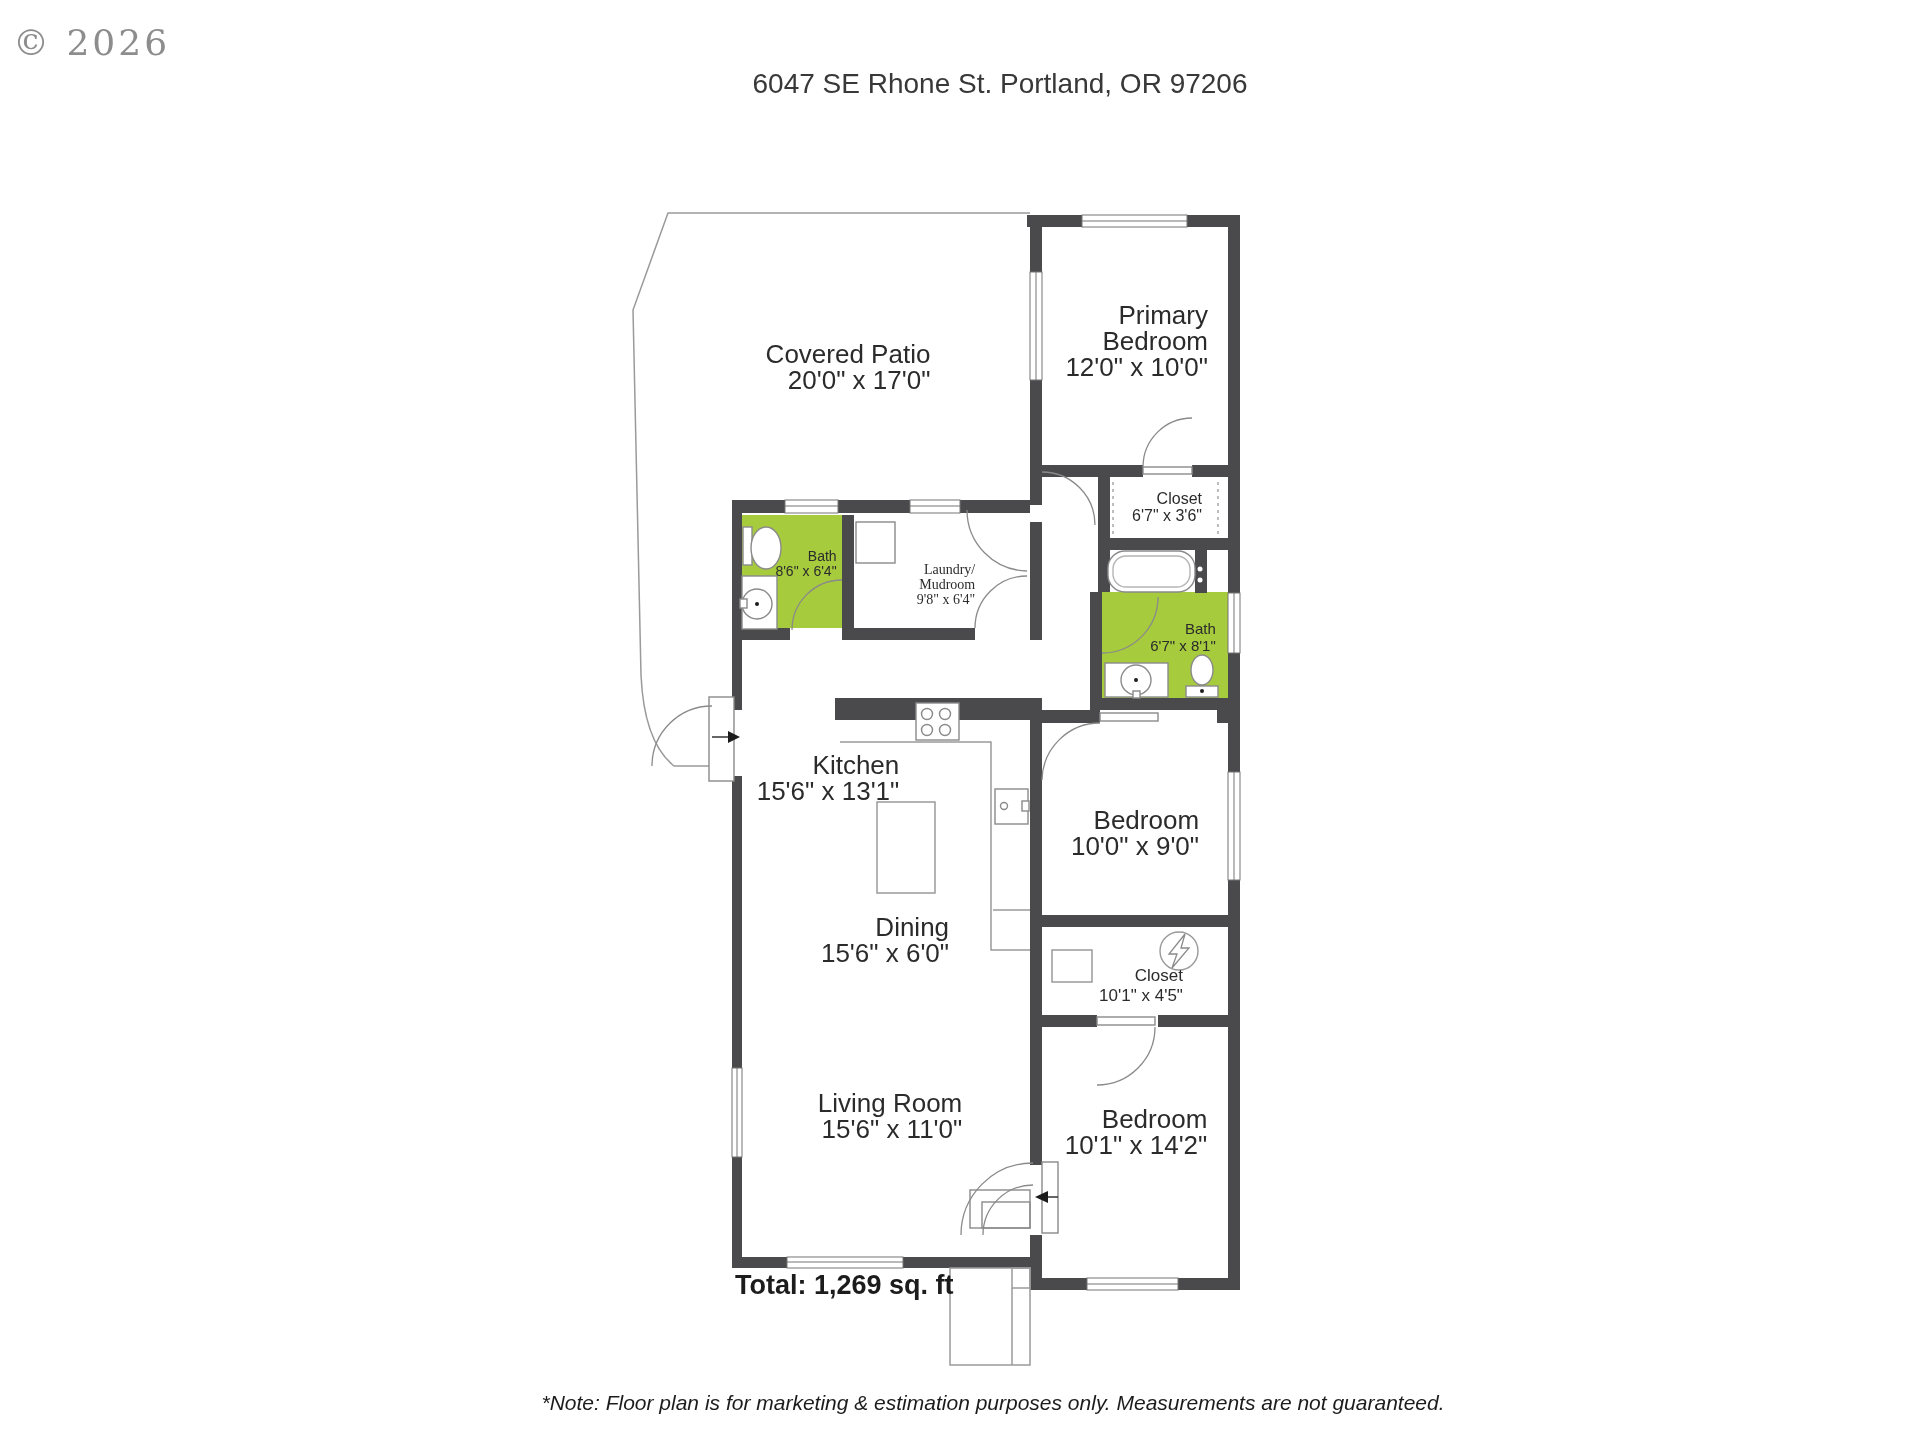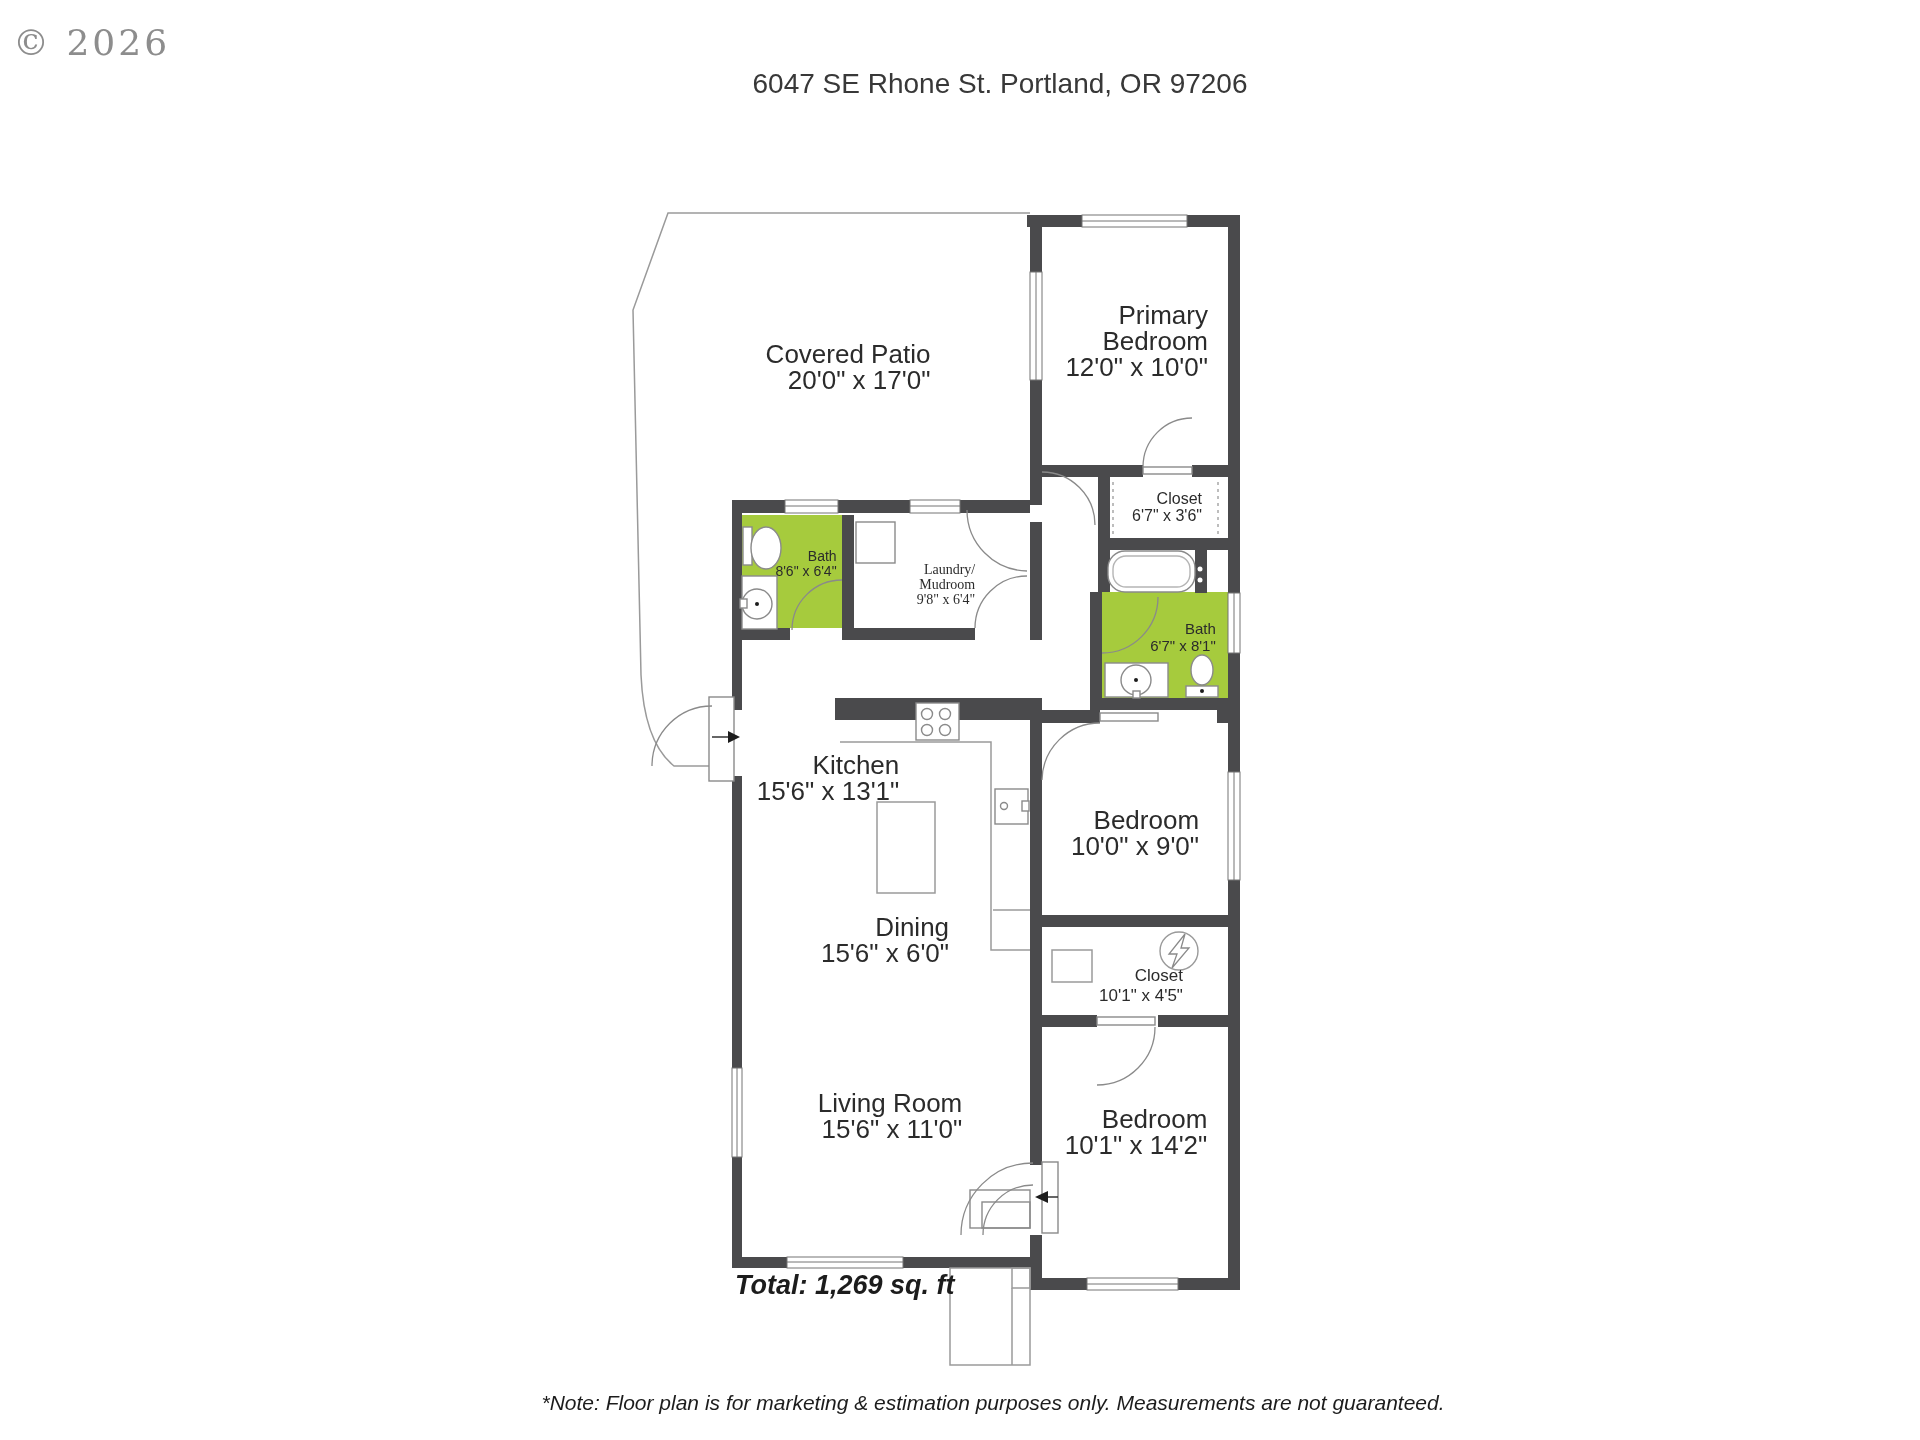--- a/index.html
+++ b/index.html
@@ -20,21 +20,21 @@
   .label{position:absolute;transform:translate(-50%,-50%);text-align:right;white-space:nowrap;line-height:26px;font-size:26px;color:#2b2b2b;}
   .label .dims{white-space:nowrap;}
   .wrapname{white-space:normal;width:150px;margin:0 auto;}
   .sm14{font-size:14px;line-height:15px;}
   .sm16{font-size:16px;line-height:17px;}
   .sm17{font-size:17px;line-height:20px;}
   .smb2{font-size:15px;line-height:16.5px;}
   #watermark{position:absolute;left:13px;top:2px;font-family:"DejaVu Serif","Liberation Serif",serif;
              font-size:36px;letter-spacing:3px;color:#8d8d8d;}
   #title{position:absolute;left:1000px;top:64px;transform:translate(-50%,-50%);font-size:28px;color:#383838;white-space:nowrap;}
-  #total{position:absolute;left:735px;top:1265px;transform:translateY(-50%);font-size:27px;font-weight:bold;color:#1c1c1c;white-space:nowrap;font-style:italic;}
+  #total{position:absolute;left:735px;top:1265px;transform:translateY(-50%);font-size:27px;font-weight:bold;color:#1c1c1c;white-space:nowrap;}
   #note{position:absolute;left:993px;top:1383px;transform:translate(-50%,-50%);font-size:21px;font-style:italic;color:#1c1c1c;white-space:nowrap;}
 </style>
 </head>
 <body>
 
 <div id="stage">
 
   <svg id="plan-svg" viewBox="0 0 1920 1440">
 
     <g>

